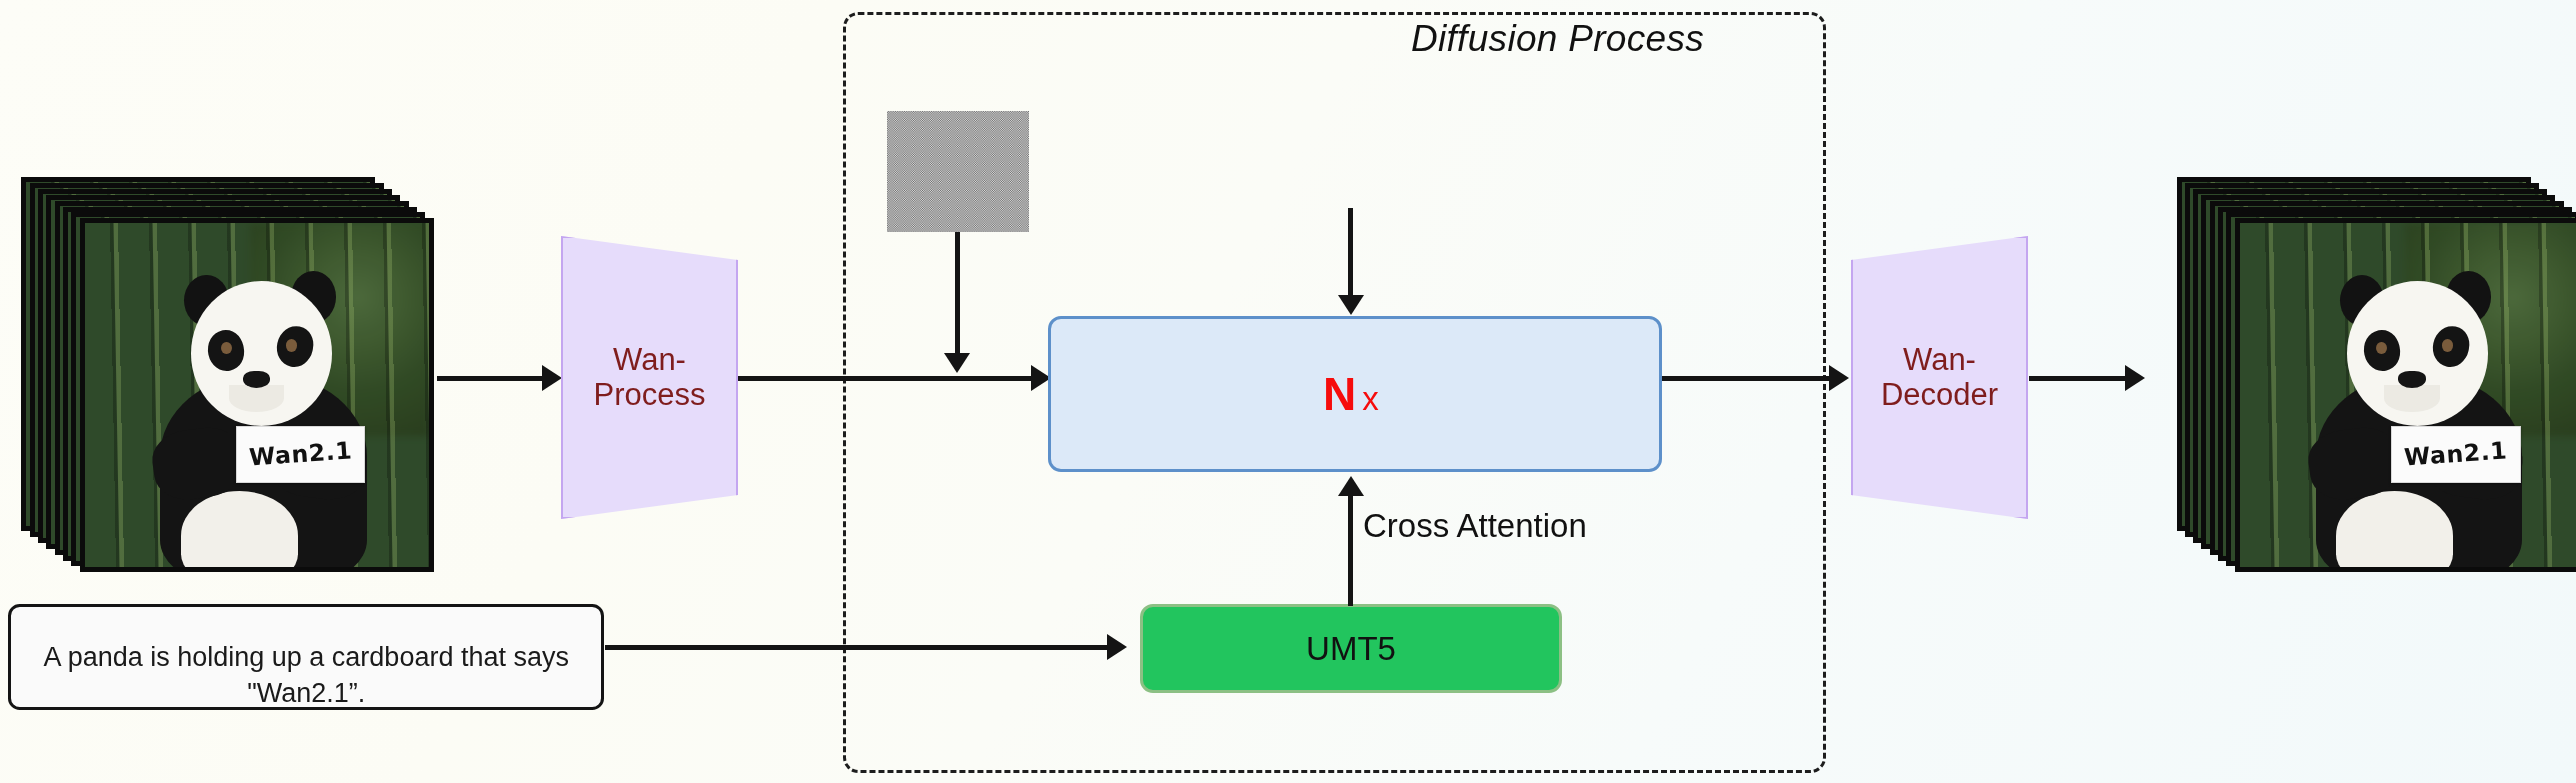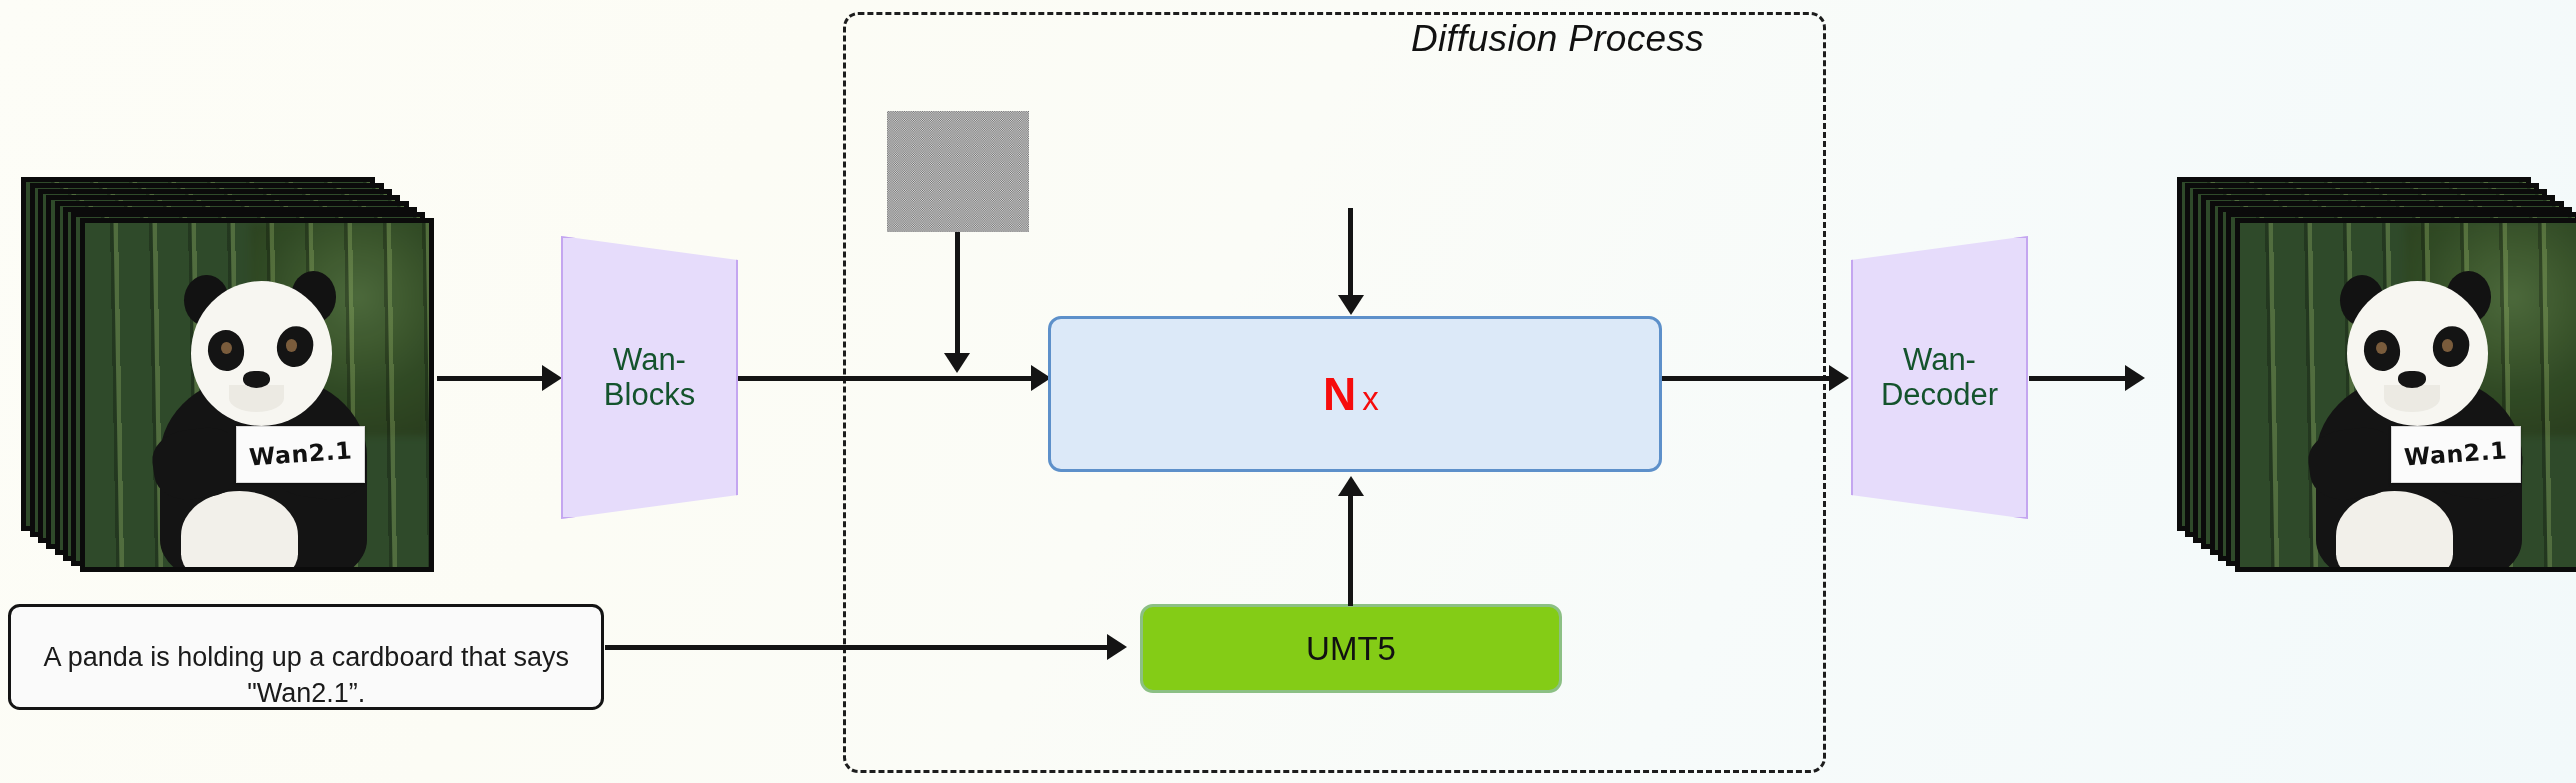--- a/index.html
+++ b/index.html
@@ -102,41 +102,41 @@
     box-sizing:border-box;
     display:flex;align-items:center;justify-content:center;
   }
   .trap.enc{clip-path:polygon(0 0,100% 8.5%,100% 91.5%,0 100%);}
   .trap.dec{clip-path:polygon(0 8.5%,100% 0,100% 100%,0 91.5%);}
   .trap-inner{
     position:absolute;width:177px;height:283px;
     display:flex;align-items:center;justify-content:center;
   }
   .trap-label{
-    font-size:31px;color:#14532d;line-height:1.12;text-align:center;
+    font-size:31px;color:#7f1d1d;line-height:1.12;text-align:center;
     font-family:"Liberation Sans", sans-serif;
   }
 
   
   .rblock{border-radius:13px;box-sizing:border-box;display:flex;align-items:center;justify-content:center;}
   .timestep{
     left:1166px;top:131px;width:369px;height:77px;
     background:#f7eedd;border:1.2px solid #f7eedd;
   }
   .timestep span{font-size:32px;color:#111;}
   .ditblock{
     left:1048px;top:316px;width:614px;height:156px;
     background:#dce9f8;border:3px solid #5d90ca;
   }
   .dit-text{font-size:43px;color:#111;display:flex;align-items:baseline;gap:0;white-space:nowrap;}
   .dit-n{color:#f60c0c;font-weight:700;font-size:46px;}
   .dit-x{color:#f60c0c;font-size:33px;padding:0 8.3px 0 5.9px;}
   .umt5{
     left:1140px;top:604px;width:422px;height:89px;
-    background:#84cc16;border:3px solid #8cc084;
+    background:#22c55e;border:3px solid #8cc084;
   }
   .umt5 span{font-size:33px;color:#111;}
 
   
   .prompt{
     left:8.3px;top:604px;width:596px;height:106px;
     background:#fafafa;border:3px solid #141414;border-radius:11.8px;
     box-sizing:border-box;
     display:flex;align-items:center;justify-content:center;
   }
@@ -251,21 +251,21 @@
   </div>
 
   <div class="abs hline" style="left:437px;top:376px;width:106px;"></div>
   <div class="abs ahead-r" style="left:542px;top:365px;"></div>
 
   <div class="abs" style="left:561px;top:236px;width:177px;height:283px;">
     <div class="trap enc"></div>
     <div class="trap-inner" style="left:0;top:0;">
       <div class="trap-label">
         <span>Wan-</span><br>
-        <span>Blocks</span>
+        <span>Process</span>
       </div>
     </div>
   </div>
 
   <div class="abs hline" style="left:738px;top:376px;width:298px;"></div>
   <div class="abs ahead-r" style="left:1031px;top:365px;"></div>
 
   <div class="abs noise"></div>
   <div class="abs vline" style="left:955px;top:232px;height:121px;"></div>
   <div class="abs ahead-d" style="left:944px;top:353px;"></div>
@@ -283,20 +283,21 @@
 
   <div class="abs hline" style="left:1662px;top:376px;width:171px;"></div>
   <div class="abs ahead-r" style="left:1829px;top:365px;"></div>
 
   <div class="abs rblock umt5">
     <span>UMT5</span>
   </div>
 
   <div class="abs vline" style="left:1348px;top:495px;height:111px;"></div>
   <div class="abs ahead-u" style="left:1338px;top:476px;"></div>
+  <div class="abs cross-label">Cross Attention</div>
 
   <div class="abs prompt">
     <span>A panda is holding up a cardboard that says "Wan2.1”.</span>
   </div>
 
   <div class="abs hline" style="left:605px;top:645px;width:505px;"></div>
   <div class="abs ahead-r" style="left:1107px;top:634px;"></div>
 
   <div class="abs" style="left:1851px;top:236px;width:177px;height:283px;">
     <div class="trap dec"></div>

